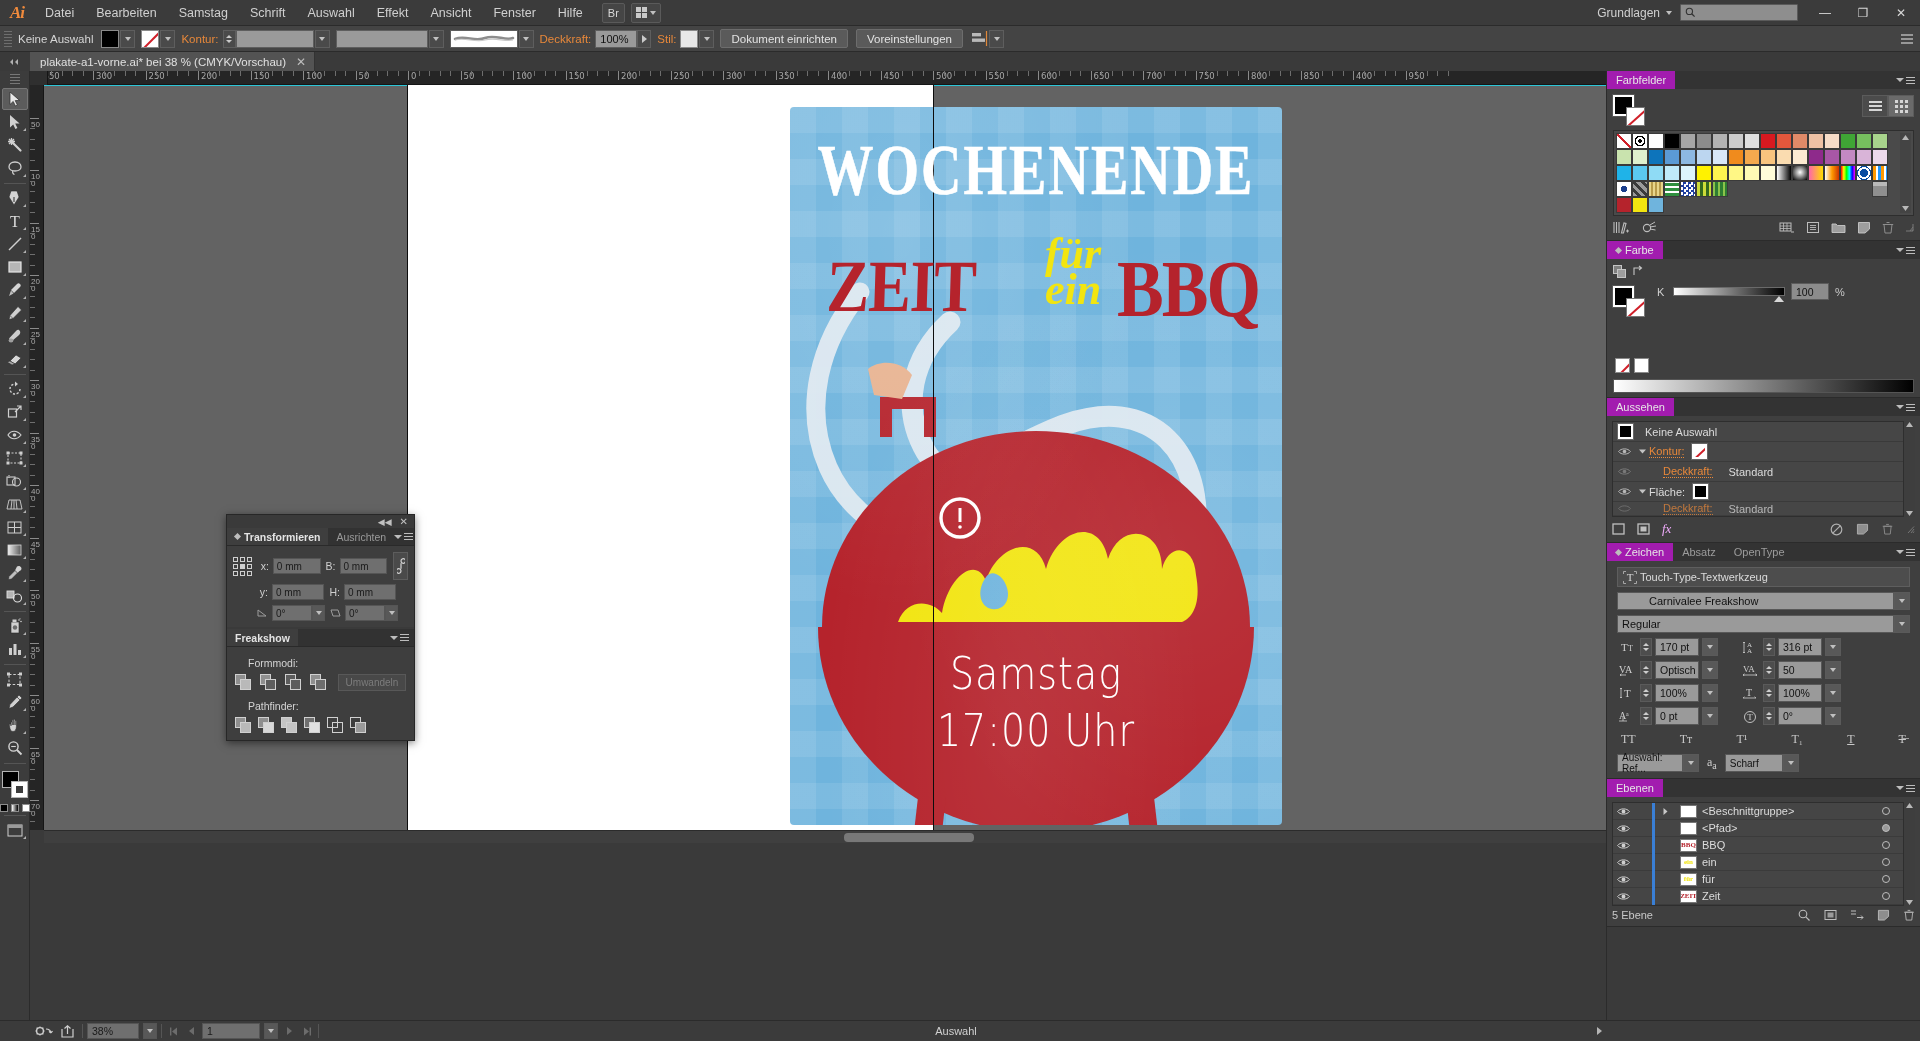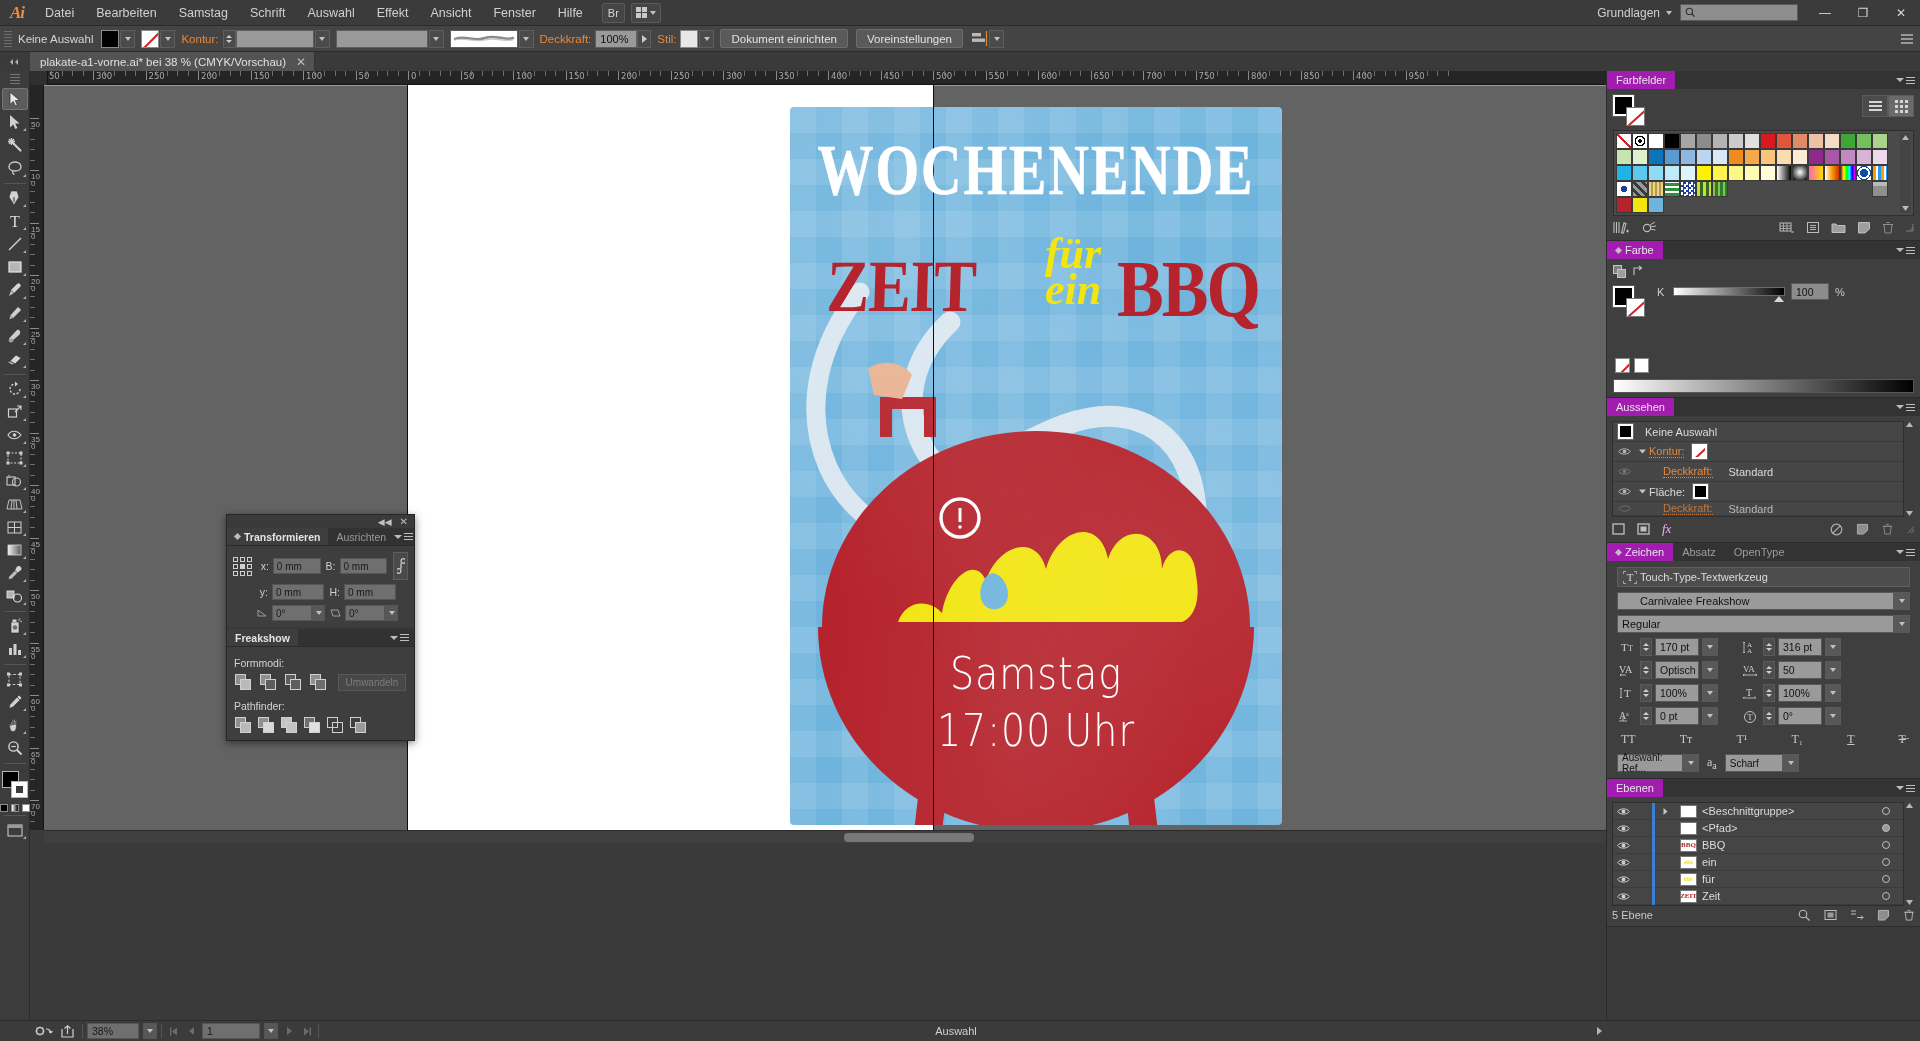--- a/index.html
+++ b/index.html
@@ -267,21 +267,21 @@
   .ref-pt i { border: 1px solid #cfcfcf; display: block; width: 5px; height: 5px; }
   .ref-pt i.on { background: #cfcfcf; }
   .tf-lbl { font-size: 10.5px; color: #cfcfcf; width: 12px; text-align: right; }
   .tf-field { width: 52px; height: 16px; background: #6f6f6f; border: 1px solid #555;
               color: #1a1a1a; font-size: 10px; padding: 0 3px; display: flex; align-items: center; }
   .tf-combo { display: flex; }
   .tf-dd { width: 13px; height: 16px; background: #585858; border: 1px solid #555;
            display: flex; align-items: center; justify-content: center; }
   .link-btn { width: 16px; height: 28px; background: #4a4a4a; border: 1px solid #5d5d5d;
               display: flex; align-items: center; justify-content: center; margin-left: 2px; }
-  .pf-head { font-size: 10.5px; color: #d4d4d4; margin: 4px 0 5px 1px; }
+  .pf-head { font-size: 10.5px; color: #d4d4d4; margin: 4px 0 5px 15px; }
   .pf-row { display: flex; align-items: center; gap: 8px; padding: 0 2px; }
   .pf-ico { width: 17px; height: 17px; position: relative; }
   .pf-ico .a { position: absolute; left: 0; top: 0; width: 11px; height: 11px;
                border: 1px solid #d0d0d0; background: #8f8f8f; }
   .pf-ico .b { position: absolute; left: 5px; top: 5px; width: 11px; height: 11px;
                border: 1px solid #d0d0d0; background: #b9b9b9; }
   .umwandeln { margin-left: auto; width: 68px; height: 17px; background: #484848;
                border: 1px solid #585858; color: #7c7c7c; font-size: 10px;
                display: flex; align-items: center; justify-content: center; }
 
@@ -1607,21 +1607,21 @@
       </div>
       <div class="panel-body" style="padding:6px 10px">
         <div class="ch-btn">
           <svg width="14" height="13" viewBox="0 0 14 13" style="position:absolute;margin-left:-17px">
             <text x="7" y="10" font-family="Liberation Serif, serif" font-size="11" fill="#d8d8d8" text-anchor="middle">T</text>
             <path d="M0.5,0.5 L3,0.5 M0.5,0.5 L0.5,3 M13.5,0.5 L11,0.5 M13.5,0.5 L13.5,3 M0.5,12.5 L3,12.5 M0.5,12.5 L0.5,10 M13.5,12.5 L11,12.5 M13.5,12.5 L13.5,10" stroke="#b0b0b0" stroke-width="0.9"></path>
           </svg>
           <span>Touch-Type-Textwerkzeug</span>
         </div>
         <div class="ch-combo">
-          <span class="ch-input" style="padding-left:22px;position:relative">Carnivalee Freakshow</span>
+          <span class="ch-input" style="padding-left:31px;position:relative">Carnivalee Freakshow</span>
           <span class="ch-dd">
               <i class="caret"></i>
             </span>
         </div>
         <div class="ch-combo">
           <span class="ch-input">Regular</span>
           <span class="ch-dd">
               <i class="caret"></i>
             </span>
         </div>

